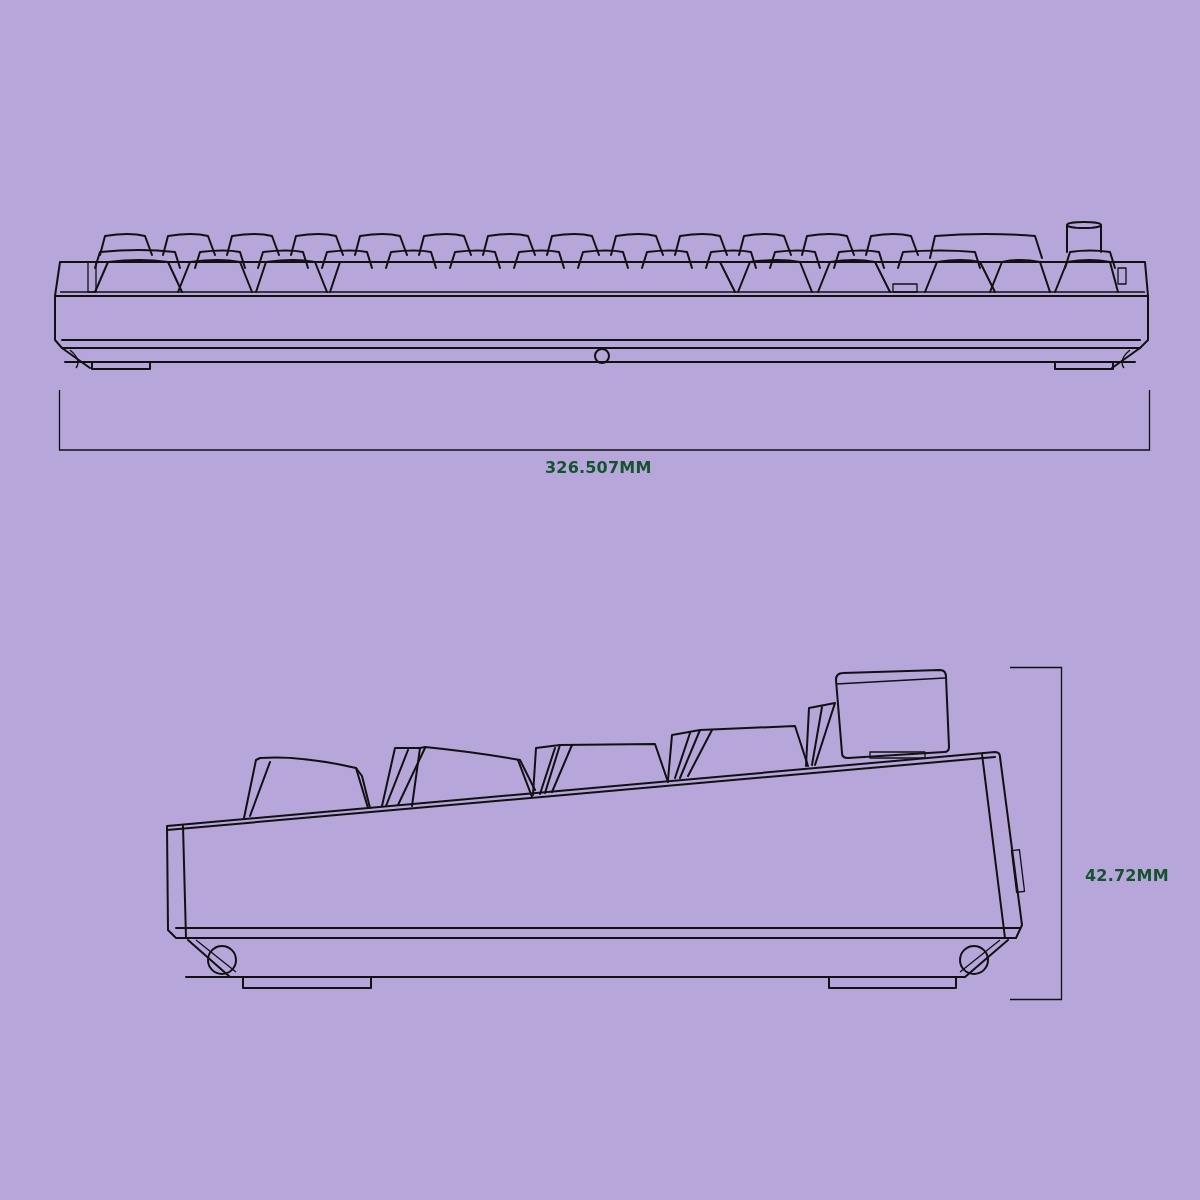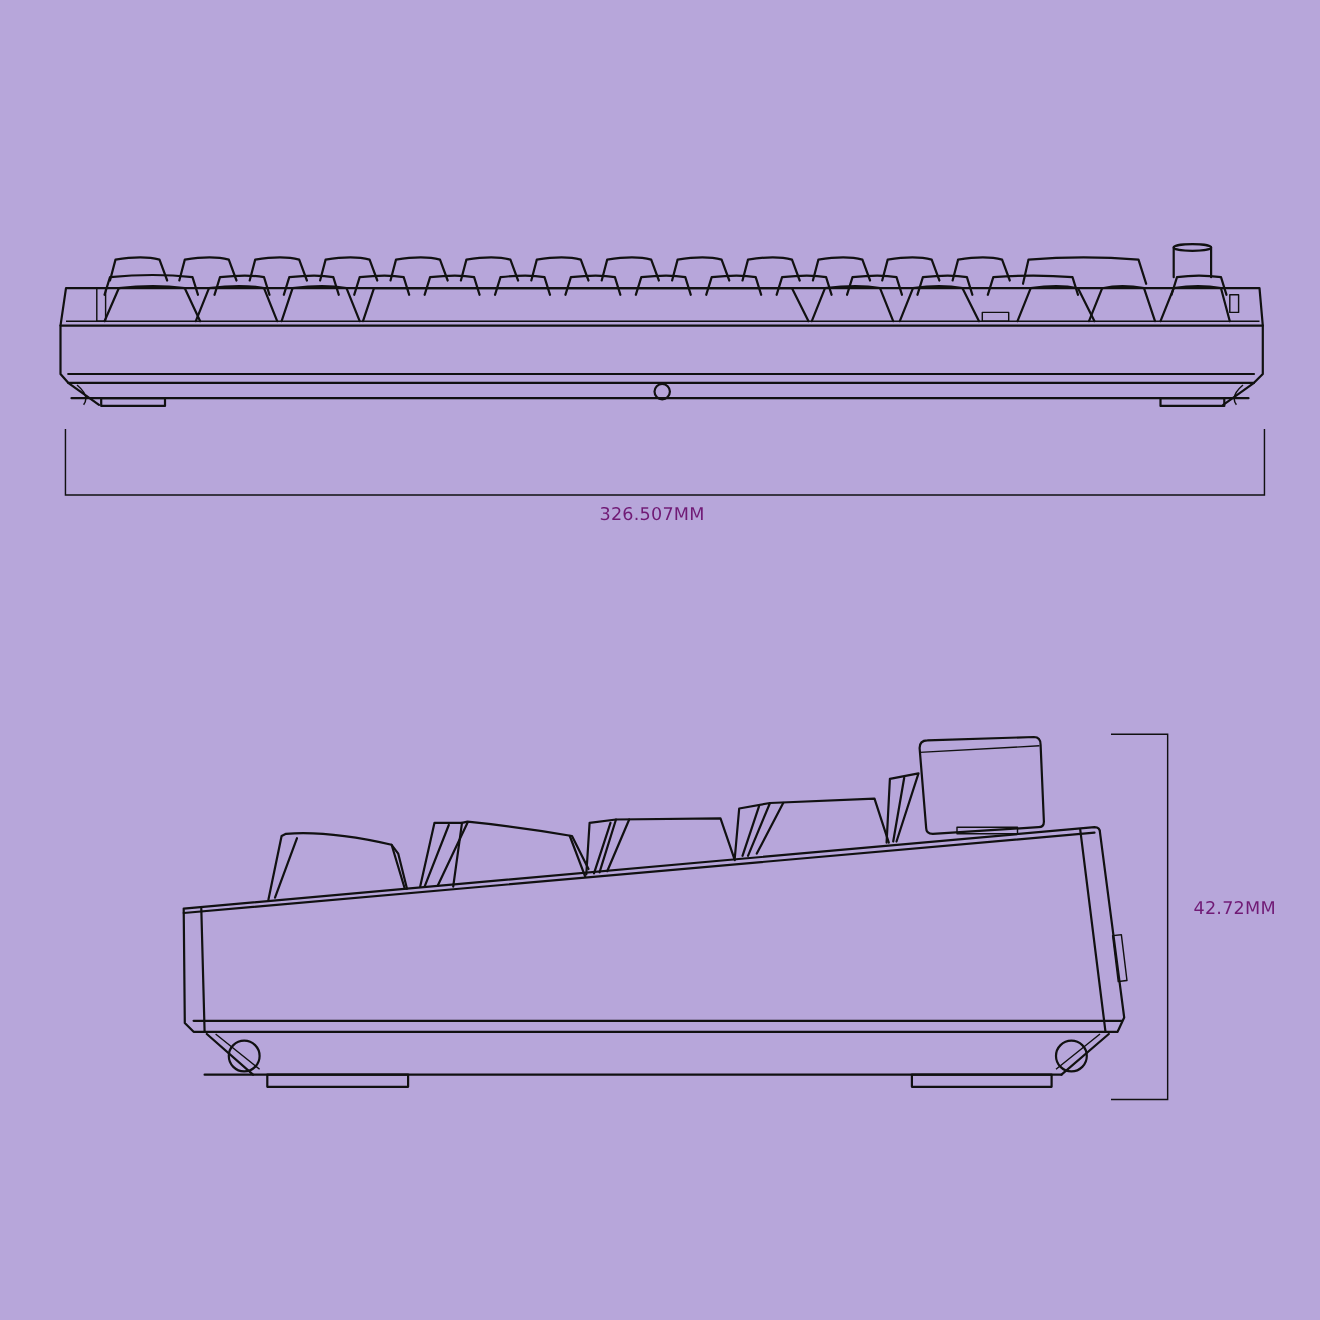--- a/index.html
+++ b/index.html
@@ -7,28 +7,28 @@
     width: 1200px; height: 1200px;
     background: #b7a6da;
     position: relative;
     overflow: hidden;
     font-family: "DejaVu Sans", "Liberation Sans", sans-serif;
   }
   .drawing { position: absolute; left: 0; top: 0; }
   .dim-label {
     position: absolute;
     font-family: "DejaVu Sans", sans-serif;
-    font-weight: normal;
+    font-weight: bold;
     font-size: 16px;
-    color: #701a75;
+    color: #14532d;
     letter-spacing: 0.2px;
     white-space: nowrap;
   }
   #width-label { left: 545px; top: 458px; }
-  #height-label { left: 1085px; top: 816px; text-align: right; }
+  #height-label { left: 1085px; top: 866px; text-align: right; }
   svg .ln { fill: none; stroke: #111; stroke-width: 2; stroke-linejoin: round; stroke-linecap: round; }
   svg .th { fill: none; stroke: #111; stroke-width: 1.3; stroke-linejoin: round; }
   svg .dim { fill: none; stroke: #111; stroke-width: 1.3; }
 </style>
 </head>
 <body>
 
 <svg class="drawing" width="1200" height="1200" viewBox="0 0 1200 1200" xmlns="http://www.w3.org/2000/svg">
 
   <g>

